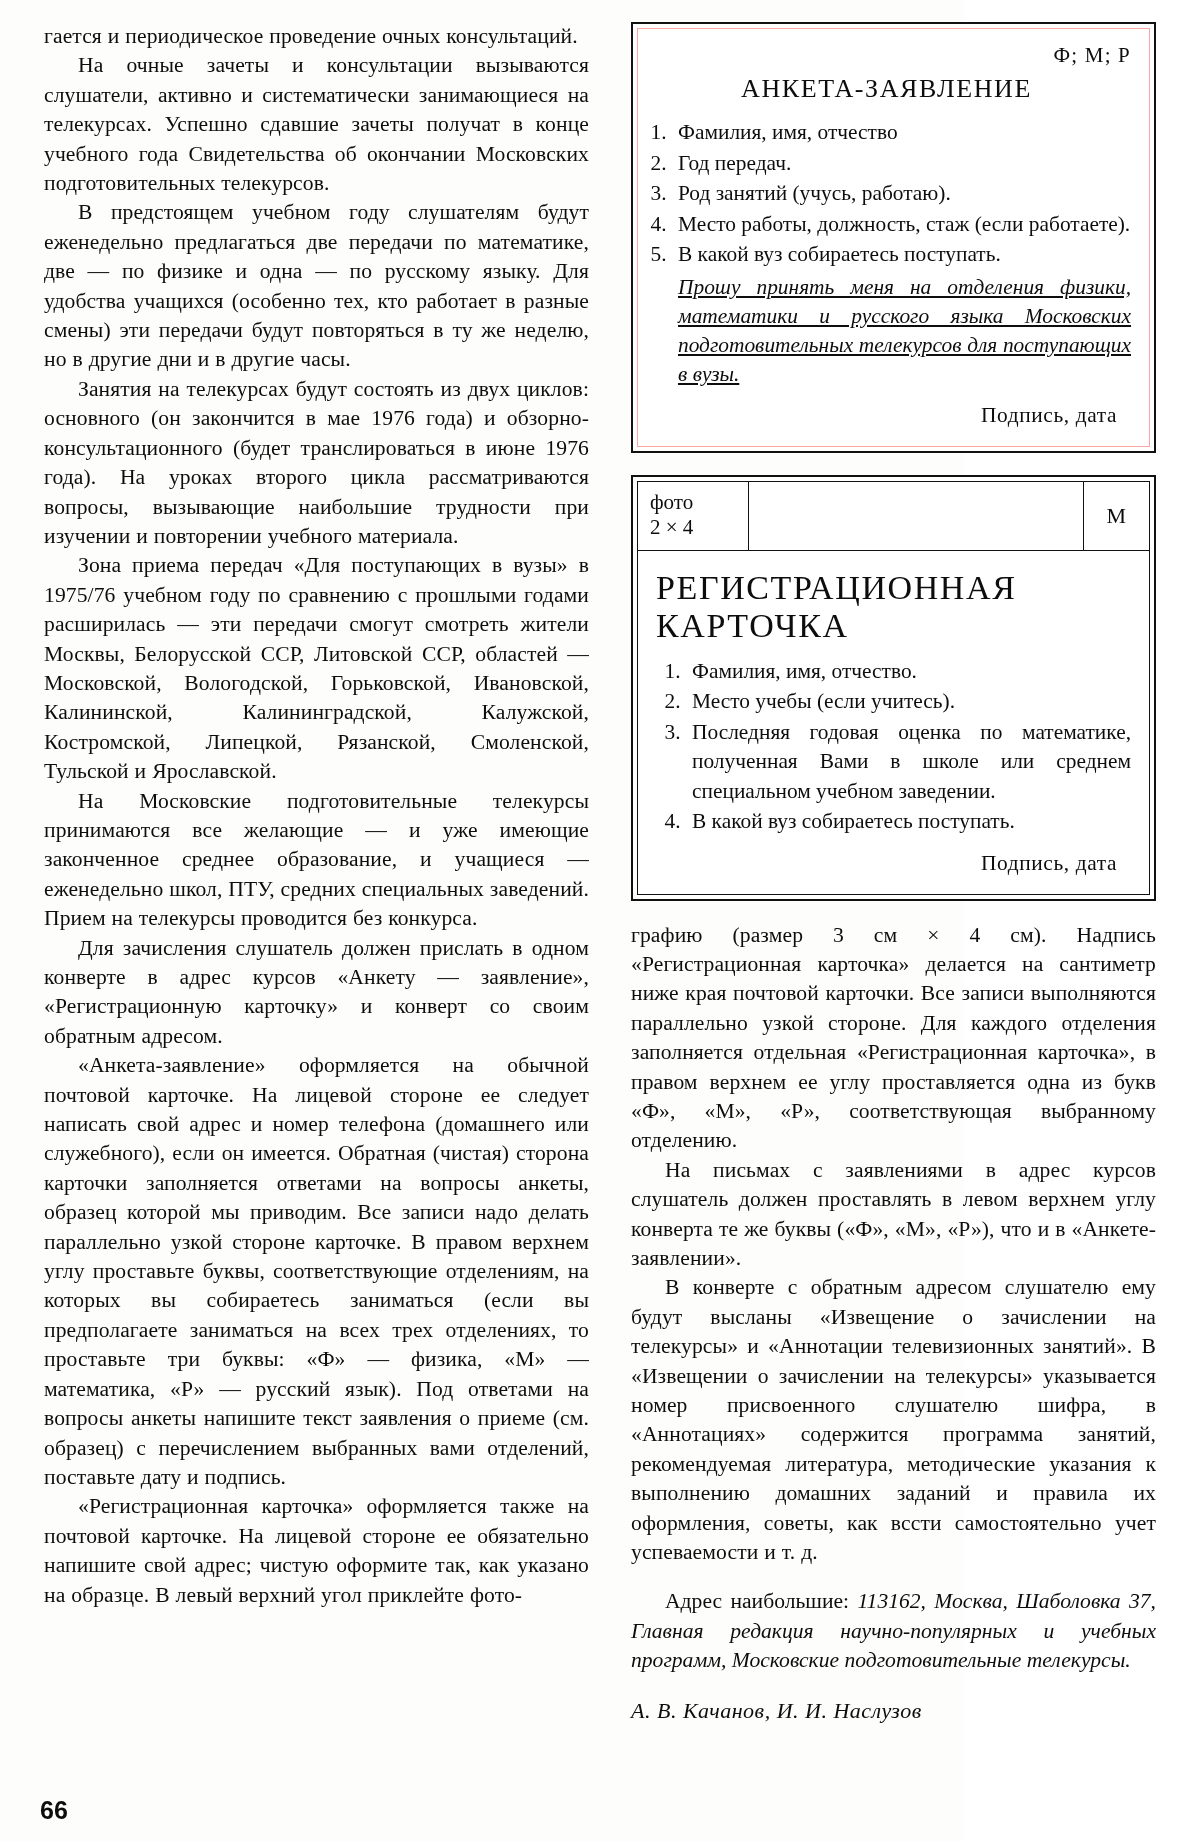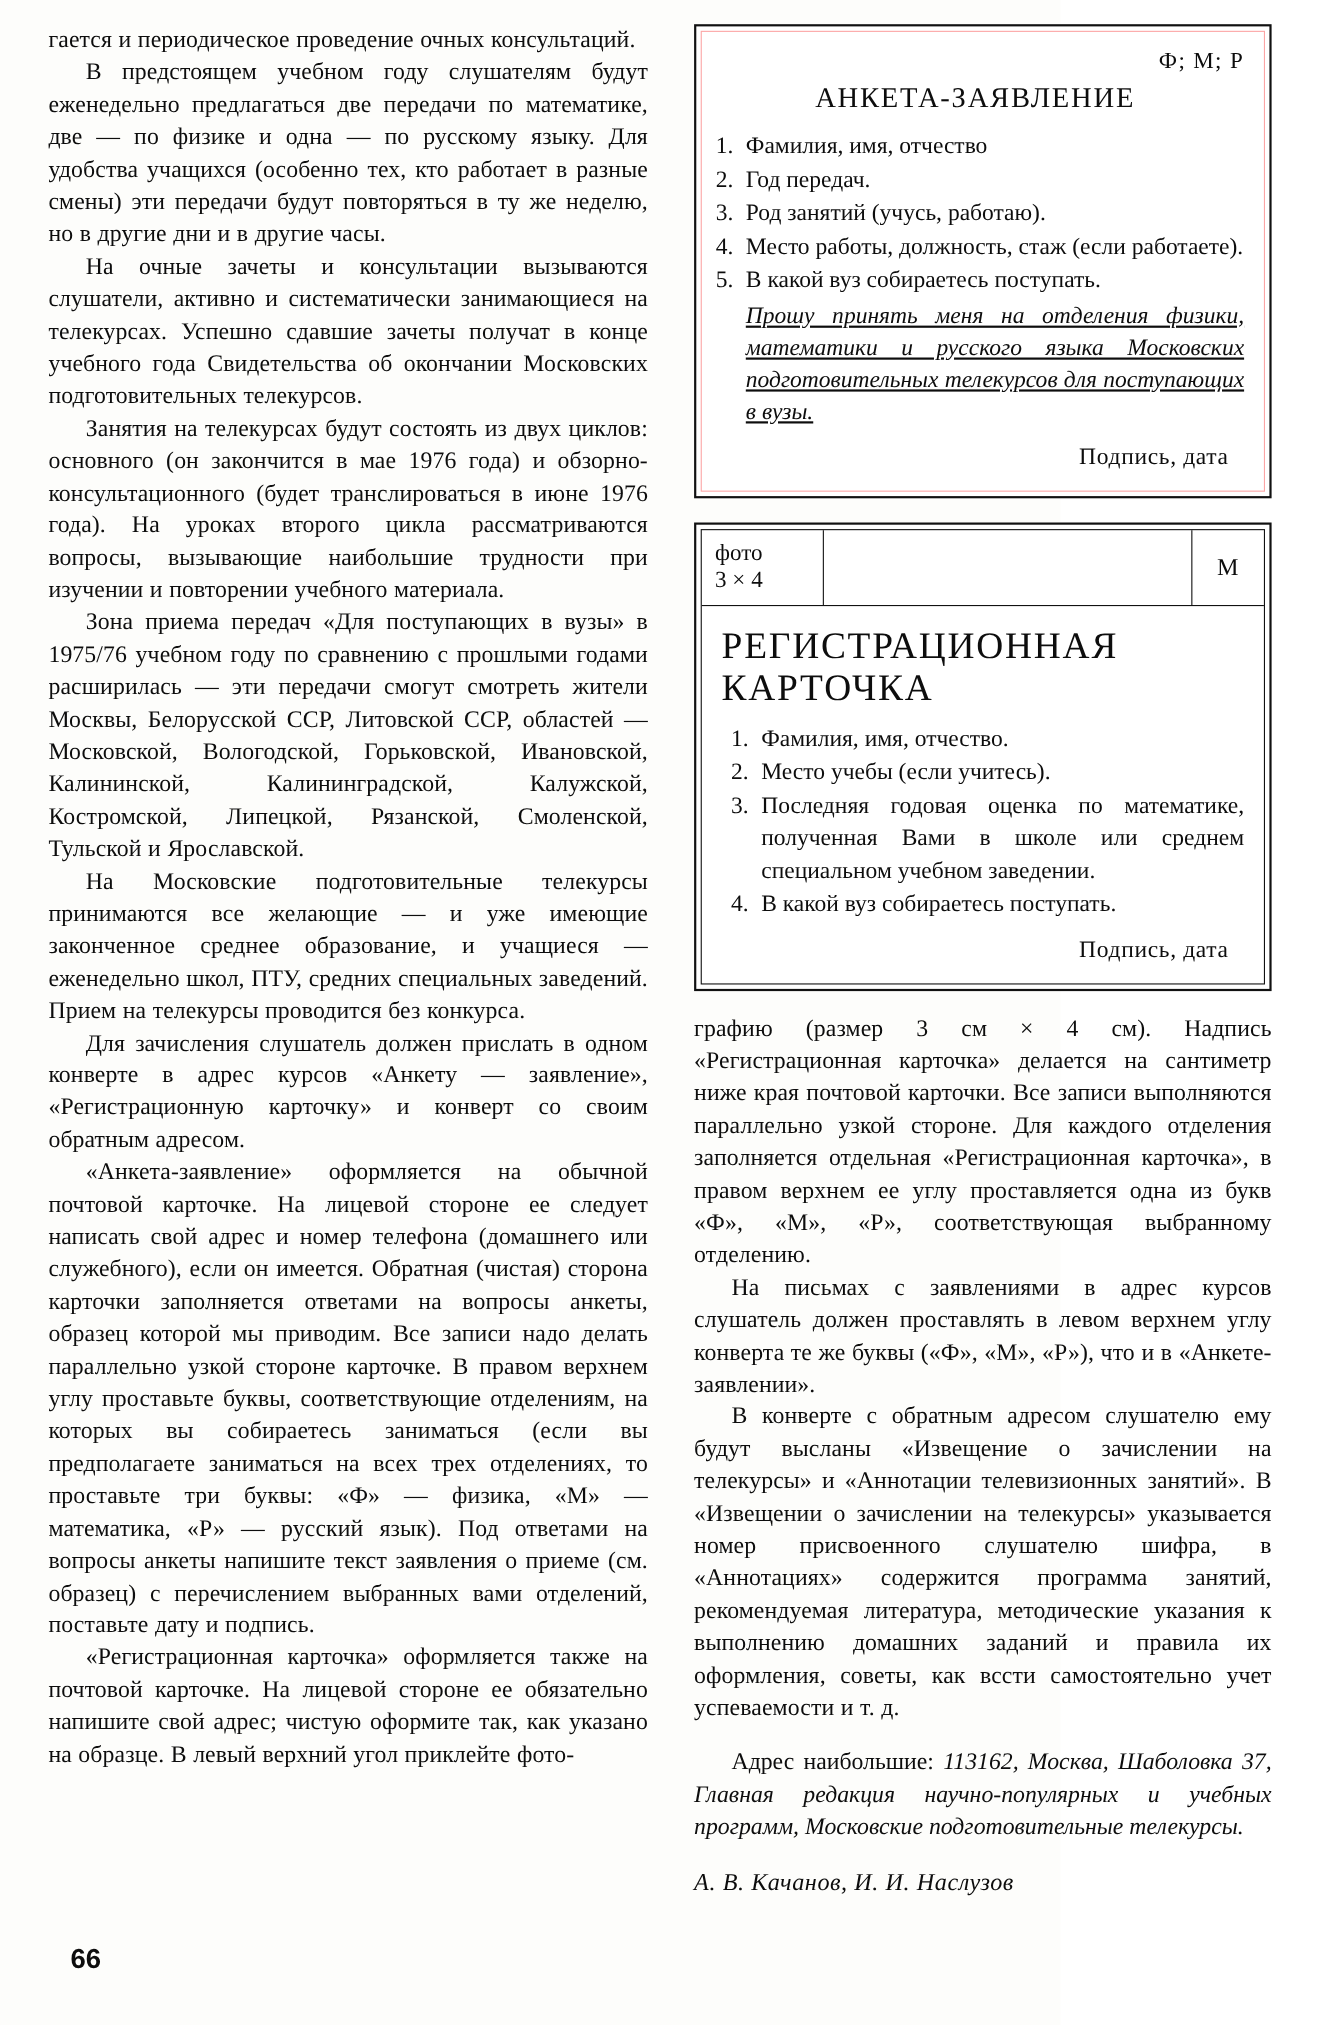--- a/index.html
+++ b/index.html
@@ -158,38 +158,37 @@
   .authors {
     margin-top: 22px;
     text-align: left;
     font-style: italic;
     font-size: 22px;
     letter-spacing: 0.5px;
   }
   .page-number {
     position: absolute;
     left: 40px;
-    bottom: 45px;
+    bottom: 16px;
     font-size: 25px;
     font-weight: bold;
     font-family: "Liberation Sans", sans-serif;
-    margin-left: 24px;
   }
 </style>
 </head>
 <body>
 
 <div class="page">
 
   <div class="columns">
 
     <div class="col-left">
       <p class="body noindent">гается и периодическое проведение очных консультаций.</p>
+      <p class="body">На очные зачеты и консультации вызываются слушатели, активно и систематически занимающиеся на телекурсах. Успешно сдавшие зачеты получат в конце учебного года Свидетельства об окончании Московских подготовительных телекурсов.</p>
       <p class="body">В предстоящем учебном году слушателям будут еженедельно предлагаться две передачи по математике, две — по физике и одна — по русскому языку. Для удобства учащихся (особенно тех, кто работает в разные смены) эти передачи будут повторяться в ту же неделю, но в другие дни и в другие часы.</p>
-      <p class="body">На очные зачеты и консультации вызываются слушатели, активно и систематически занимающиеся на телекурсах. Успешно сдавшие зачеты получат в конце учебного года Свидетельства об окончании Московских подготовительных телекурсов.</p>
       <p class="body">Занятия на телекурсах будут состоять из двух циклов: основного (он закончится в мае 1976 года) и обзорно-консультационного (будет транслироваться в июне 1976 года). На уроках второго цикла рассматриваются вопросы, вызывающие наибольшие трудности при изучении и повторении учебного материала.</p>
       <p class="body">Зона приема передач «Для поступающих в вузы» в 1975/76 учебном году по сравнению с прошлыми годами расширилась — эти передачи смогут смотреть жители Москвы, Белорусской ССР, Литовской ССР, областей — Московской, Вологодской, Горьковской, Ивановской, Калининской, Калининградской, Калужской, Костромской, Липецкой, Рязанской, Смоленской, Тульской и Ярославской.</p>
       <p class="body">На Московские подготовительные телекурсы принимаются все желающие — и уже имеющие законченное среднее образование, и учащиеся — еженедельно школ, ПТУ, средних специальных заведений. Прием на телекурсы проводится без конкурса.</p>
       <p class="body">Для зачисления слушатель должен прислать в одном конверте в адрес курсов «Анкету — заявление», «Регистрационную карточку» и конверт со своим обратным адресом.</p>
       <p class="body">«Анкета-заявление» оформляется на обычной почтовой карточке. На лицевой стороне ее следует написать свой адрес и номер телефона (домашнего или служебного), если он имеется. Обратная (чистая) сторона карточки заполняется ответами на вопросы анкеты, образец которой мы приводим. Все записи надо делать параллельно узкой стороне карточке. В правом верхнем углу проставьте буквы, соответствующие отделениям, на которых вы собираетесь заниматься (если вы предполагаете заниматься на всех трех отделениях, то проставьте три буквы: «Ф» — физика, «М» — математика, «Р» — русский язык). Под ответами на вопросы анкеты напишите текст заявления о приеме (см. образец) с перечислением выбранных вами отделений, поставьте дату и подпись.</p>
       <p class="body">«Регистрационная карточка» оформляется также на почтовой карточке. На лицевой стороне ее обязательно напишите свой адрес; чистую оформите так, как указано на образце. В левый верхний угол приклейте фото-</p>
     </div>
 
     <div class="col-right">
 
@@ -217,21 +216,21 @@
           </ol>
           <div class="sign-line">Подпись,  дата</div>
         </div>
       </div>
 
       <div class="box2">
         <div class="box2-inner">
           <div class="box2-head">
             <div class="photo-slot">
               <div>фото</div>
-              <div>3 × 4</div>
+              <div>2 × 4</div>
             </div>
             <div class="head-spacer"></div>
             <div class="mark-letter">М</div>
           </div>
           <div class="box2-body">
             <div class="form-title2">РЕГИСТРАЦИОННАЯ КАРТОЧКА</div>
             <ol class="form-list">
               <li>
                   <span class="li-inner">Фамилия, имя, отчество.</span>
                 </li>

